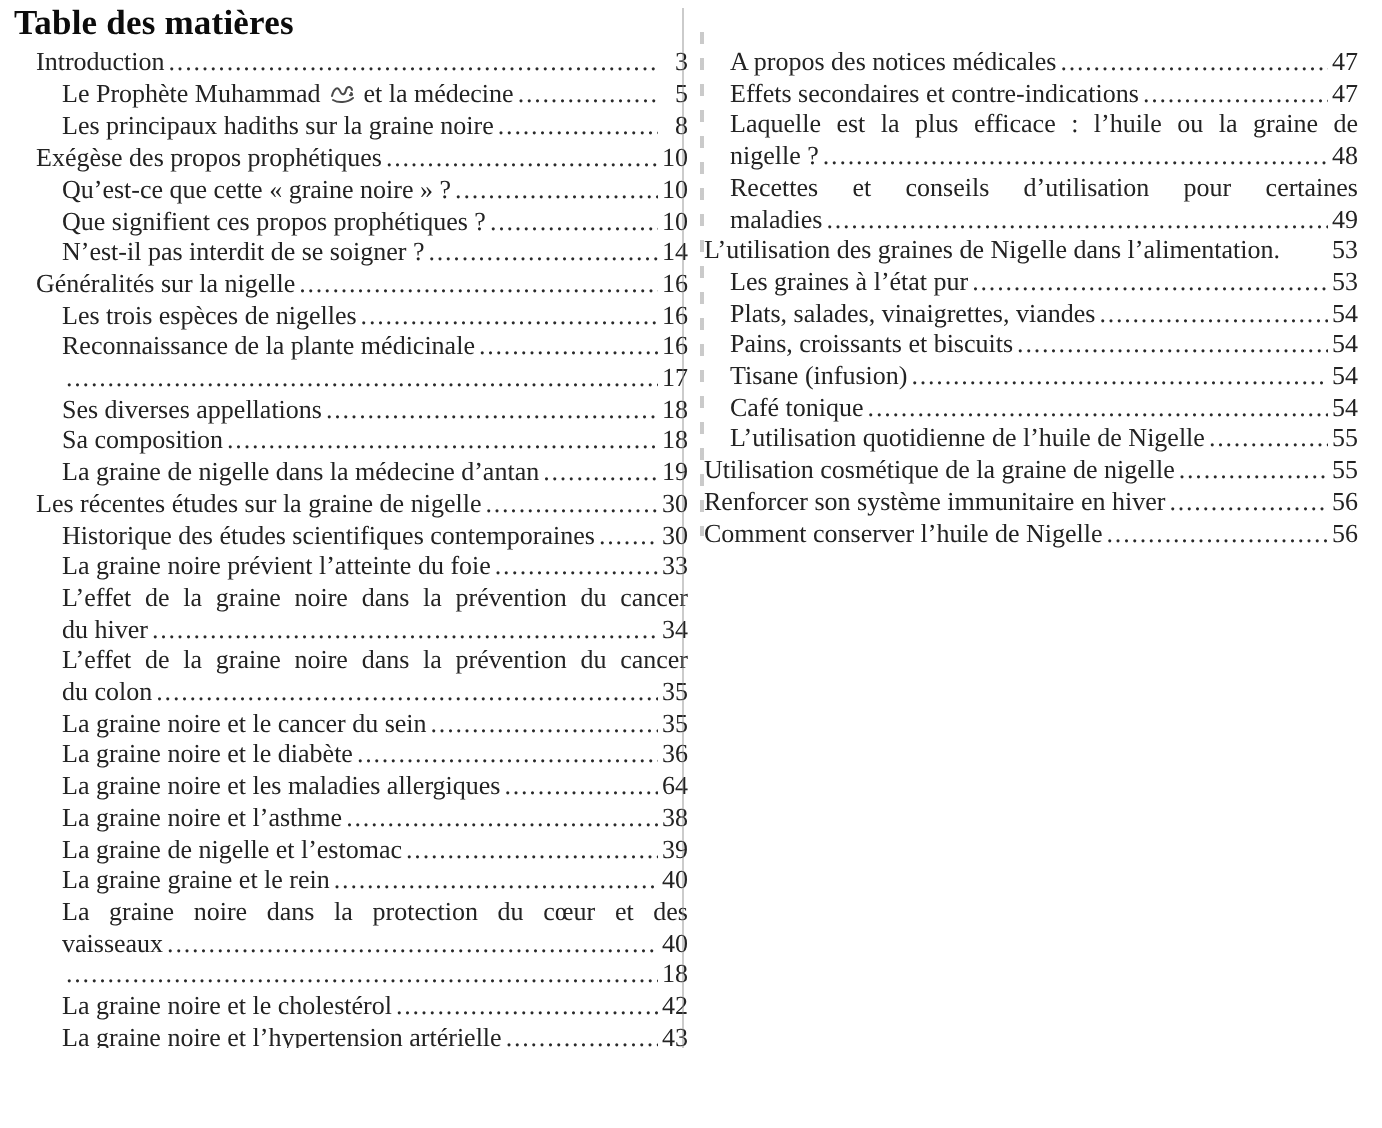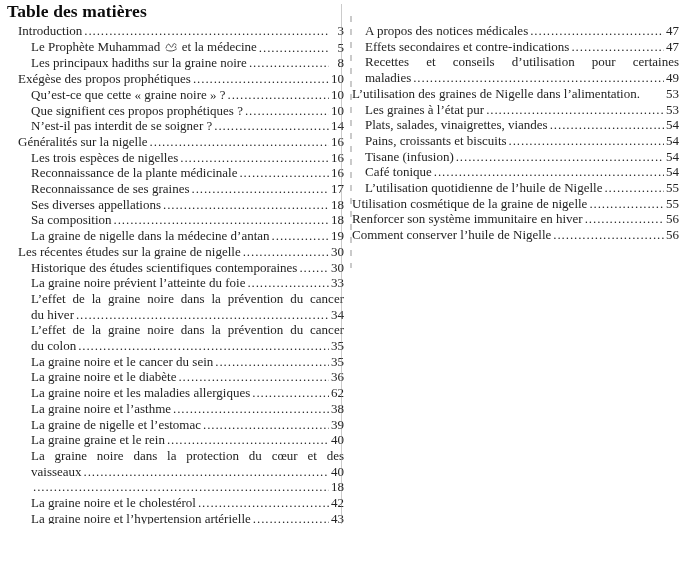--- a/index.html
+++ b/index.html
@@ -25,21 +25,21 @@
   }
   .col {
     position: absolute;
     top: 23px;
     font-size: 13px;
     line-height: 15.7px;
   }
   .col-left  { left: 18px;  width: 326px; }
   .col-right { left: 352px; width: 327px; }
   .toc-entry.lvl1 { padding-left: 13px; }
-  .toc-line.last { display: flex; align-items: flex-end; }
+  .toc-line.last { display: flex; align-items: center; }
   .toc-text { white-space: nowrap; }
   .toc-dots {
     flex: 1 1 0;
     min-width: 0;
     overflow: hidden;
     white-space: nowrap;
     padding-left: 2px;
     padding-right: 1px;
   }
   .toc-dots::after {
@@ -146,21 +146,20 @@
       </div>
       <div class="toc-entry lvl1">
         <div class="toc-line last">
           <span class="toc-text">Reconnaissance de la plante médicinale</span>
           <span class="toc-dots"></span>
           <span class="toc-page">16</span>
         </div>
       </div>
       <div class="toc-entry lvl1">
         <div class="toc-line last">
-          <span class="toc-text">Reconnaissance de ses graines</span>
           <span class="toc-dots"></span>
           <span class="toc-page">17</span>
         </div>
       </div>
       <div class="toc-entry lvl1">
         <div class="toc-line last">
           <span class="toc-text">Ses diverses appellations</span>
           <span class="toc-dots"></span>
           <span class="toc-page">18</span>
         </div>
@@ -227,21 +226,21 @@
         <div class="toc-line last">
           <span class="toc-text">La graine noire et le diabète</span>
           <span class="toc-dots"></span>
           <span class="toc-page">36</span>
         </div>
       </div>
       <div class="toc-entry lvl1">
         <div class="toc-line last">
           <span class="toc-text">La graine noire et les maladies allergiques</span>
           <span class="toc-dots"></span>
-          <span class="toc-page">62</span>
+          <span class="toc-page">64</span>
         </div>
       </div>
       <div class="toc-entry lvl1">
         <div class="toc-line last">
           <span class="toc-text">La graine noire et l’asthme</span>
           <span class="toc-dots"></span>
           <span class="toc-page">38</span>
         </div>
       </div>
       <div class="toc-entry lvl1">
@@ -307,20 +306,28 @@
           <span class="toc-text">A propos des notices médicales</span>
           <span class="toc-dots"></span>
           <span class="toc-page">47</span>
         </div>
       </div>
       <div class="toc-entry lvl1">
         <div class="toc-line last">
           <span class="toc-text">Effets secondaires et contre-indications</span>
           <span class="toc-dots"></span>
           <span class="toc-page">47</span>
+        </div>
+      </div>
+      <div class="toc-entry lvl1">
+        <div class="toc-line wrapline">Laquelle est la plus efficace : l’huile ou la graine de</div>
+        <div class="toc-line last">
+          <span class="toc-text">nigelle ?</span>
+          <span class="toc-dots"></span>
+          <span class="toc-page">48</span>
         </div>
       </div>
       <div class="toc-entry lvl1">
         <div class="toc-line wrapline">Recettes et conseils d’utilisation pour certaines</div>
         <div class="toc-line last">
           <span class="toc-text">maladies</span>
           <span class="toc-dots"></span>
           <span class="toc-page">49</span>
         </div>
       </div>

